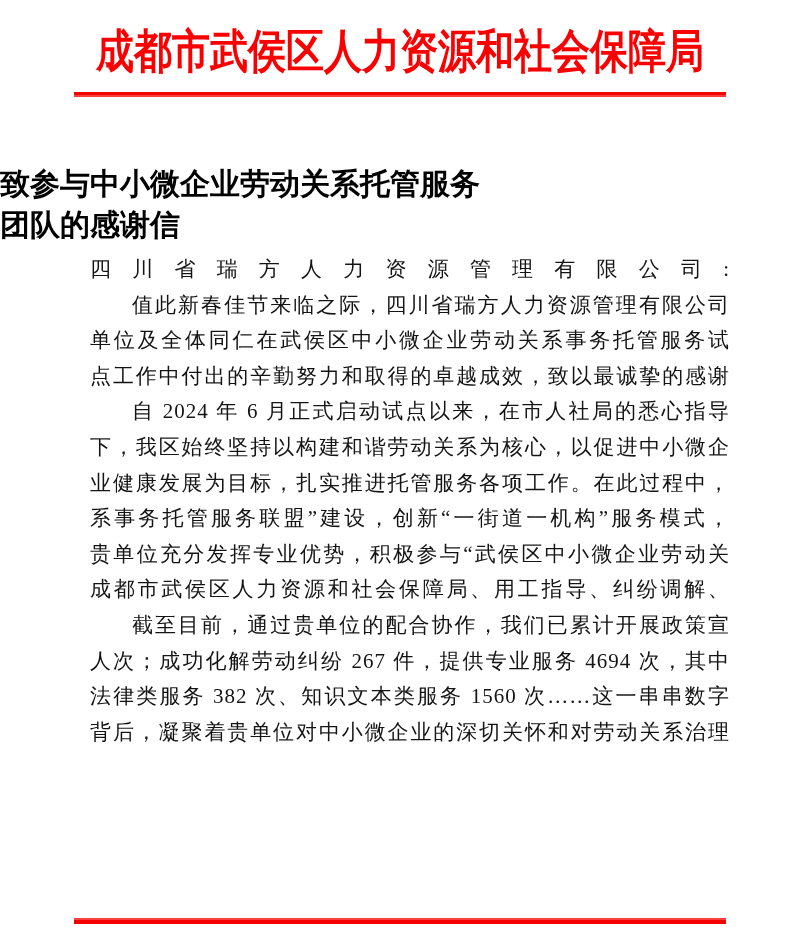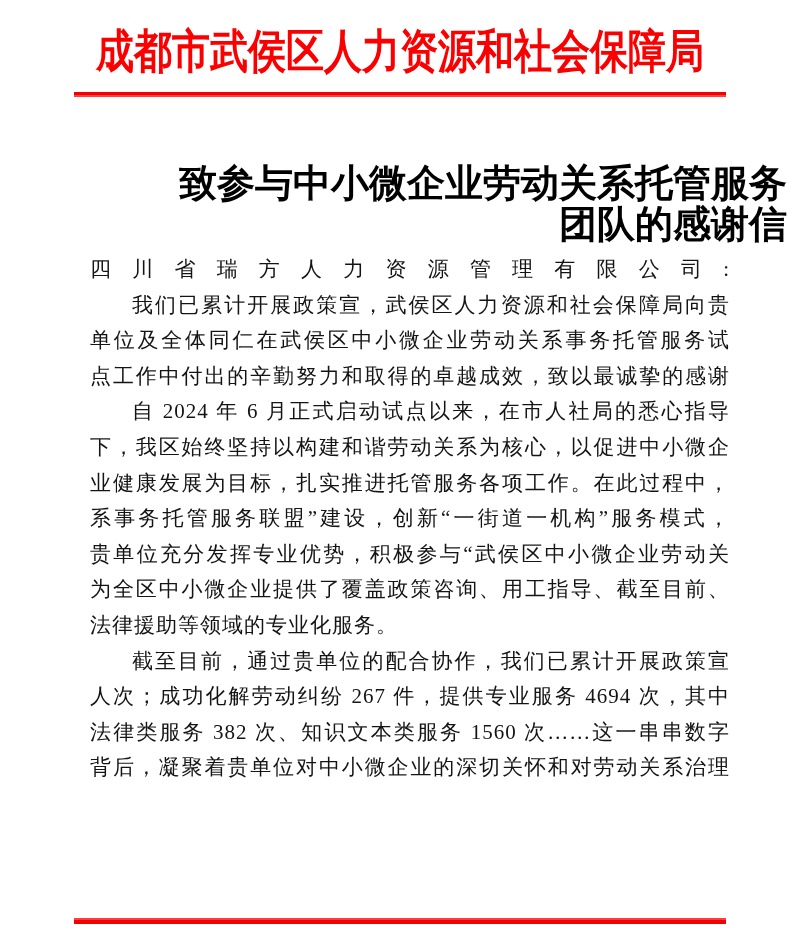--- a/index.html
+++ b/index.html
@@ -38,22 +38,22 @@
     border-bottom: 2px solid #ff4040;
   }
   .rule.bottom {
     top: 918px;
     border-top: 2px solid #ff4040;
     border-bottom: 4px solid #f40000;
   }
   .title {
     position: absolute;
     top: 163px; left: 0; right: 13px;
-    text-align: right;
-    font-size: 38px;
+    text-align: left;
+    font-size: 30px;
     font-weight: bold;
     line-height: 41px;
     color: #000000;
   }
   .body-text {
     position: absolute;
     top: 252px;
     left: 90px;
     width: 640px;
     font-size: 21px;
@@ -79,31 +79,30 @@
 
   <div class="title">
     <div>致参与中小微企业劳动关系托管服务</div>
     <div>团队的感谢信</div>
   </div>
 
   <div class="body-text">
 
     <div class="line salutation">四川省瑞方人力资源管理有限公司:</div>
 
-    <div class="line start">我们已累计开展政策宣，武侯区人力资源和社会保障局向贵</div>
+    <div class="line start">值此新春佳节来临之际，四川省瑞方人力资源管理有限公司</div>
     <div class="line">单位及全体同仁在武侯区中小微企业劳动关系事务托管服务试</div>
     <div class="line">点工作中付出的辛勤努力和取得的卓越成效，致以最诚挚的感谢</div>
 
     <div class="line start">自 2024 年 6 月正式启动试点以来，在市人社局的悉心指导</div>
     <div class="line">下，我区始终坚持以构建和谐劳动关系为核心，以促进中小微企</div>
     <div class="line">业健康发展为目标，扎实推进托管服务各项工作。在此过程中，</div>
     <div class="line">系事务托管服务联盟”建设，创新“一街道一机构”服务模式，</div>
     <div class="line">贵单位充分发挥专业优势，积极参与“武侯区中小微企业劳动关</div>
-    <div class="line">为全区中小微企业提供了覆盖政策咨询、用工指导、截至目前、</div>
-    <div class="line end">法律援助等领域的专业化服务。</div>
+    <div class="line">成都市武侯区人力资源和社会保障局、用工指导、纠纷调解、</div>
 
     <div class="line start">截至目前，通过贵单位的配合协作，我们已累计开展政策宣</div>
     <div class="line">人次；成功化解劳动纠纷 267 件，提供专业服务 4694 次，其中</div>
     <div class="line">法律类服务 382 次、知识文本类服务 1560 次……这一串串数字</div>
     <div class="line">背后，凝聚着贵单位对中小微企业的深切关怀和对劳动关系治理</div>
 
   </div>
 
   <div class="rule bottom"></div>
 

